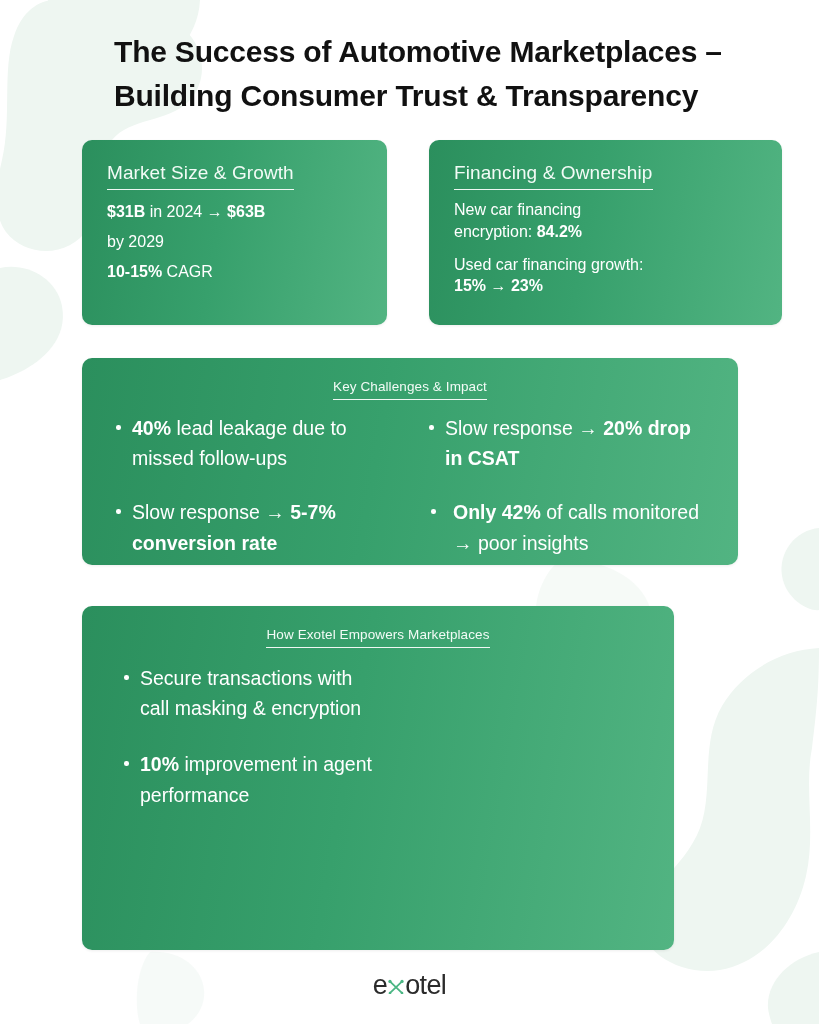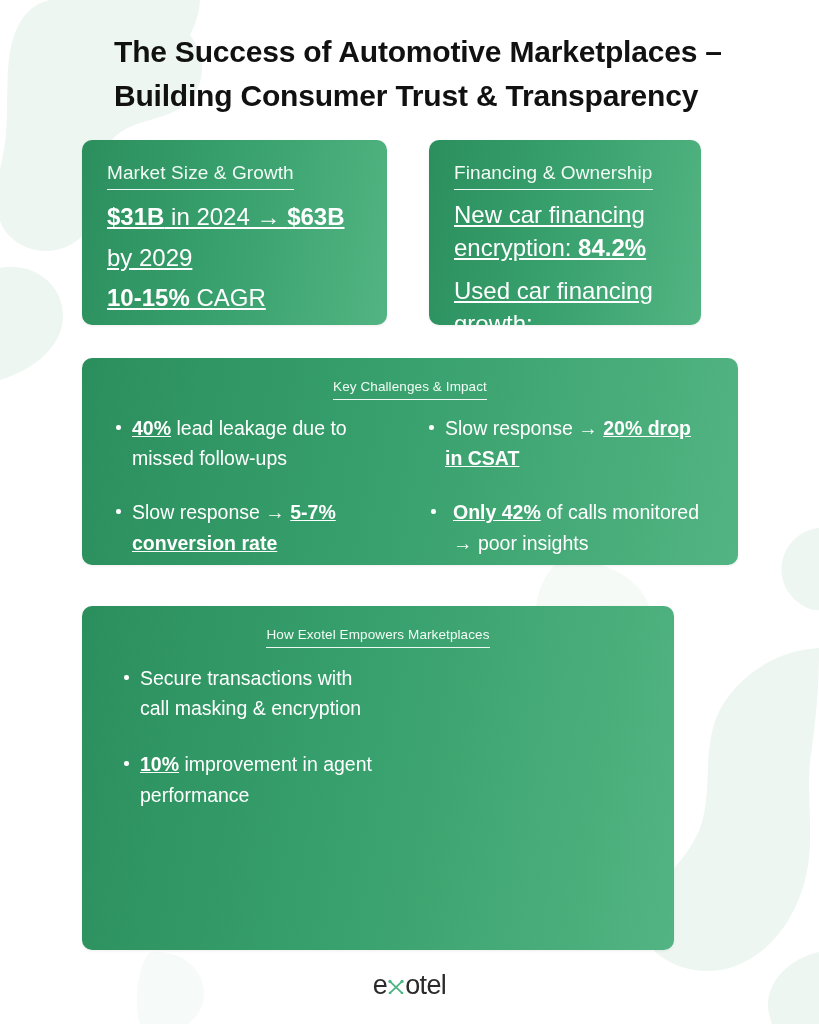--- a/index.html
+++ b/index.html
@@ -54,21 +54,21 @@
   .card {
     position: absolute;
     border-radius: 10px;
     background: linear-gradient(100deg, #2b8f5d 0%, #37a06c 45%, #52b482 100%);
     color: #ffffff;
     box-shadow: 0 1px 3px rgba(0,0,0,0.07);
     overflow: hidden;
   }
 
   #card-market     { left: 82px;  top: 140px; width: 305px; height: 185px; }
-  #card-financing  { left: 429px; top: 140px; width: 272px; height: 185px; }
+  #card-financing  { left: 429px; top: 140px; width: 353px; height: 185px; }
   #card-challenges { left: 82px;  top: 358px; width: 656px; height: 207px; }
   #card-exotel     { left: 82px;  top: 606px; width: 592px; height: 344px; }
 
   
   .card-label {
     font-size: 19px;
     font-weight: normal;
     color: #f2fbf6;
     letter-spacing: 0.1px;
     display: inline-block;
@@ -77,26 +77,25 @@
   }
   .label-wrap-left { padding: 22px 24px 0 25px; }
 
   
   .label-wrap-center { text-align: center; padding-top: 19px; }
   .label-wrap-center .card-label { font-size: 13.5px; }
 
   
   .stats { padding: 11px 24px 0 25px; }
   .stat-line {
-    font-size: 24px;
+    font-size: 16px;
     line-height: 1.36;
     color: #ffffff;
     font-weight: normal;
     margin-bottom: 8px;
-    text-decoration: underline;
   }
   .stat-line:last-child { margin-bottom: 0; }
   .stat-line b { font-weight: bold; }
 
   #card-financing .stats { padding-top: 9px; }
   #card-financing .stat-line { margin-bottom: 11px; }
 
   
   .cols {
     display: flex;
@@ -110,21 +109,21 @@
 
   .bullet {
     position: relative;
     padding-left: 18px;
     font-size: 19.5px;
     line-height: 1.55;
     color: #ffffff;
     margin-bottom: 22px;
   }
   .bullet:last-child { margin-bottom: 0; }
-  .bullet b { font-weight: bold; text-decoration: underline; }
+  .bullet b { font-weight: bold; }
   .bullet::before {
     content: "";
     position: absolute;
     left: 2px;
     top: 12px;
     width: 4.5px;
     height: 4.5px;
     border-radius: 50%;
     background: #ffffff;
   }

